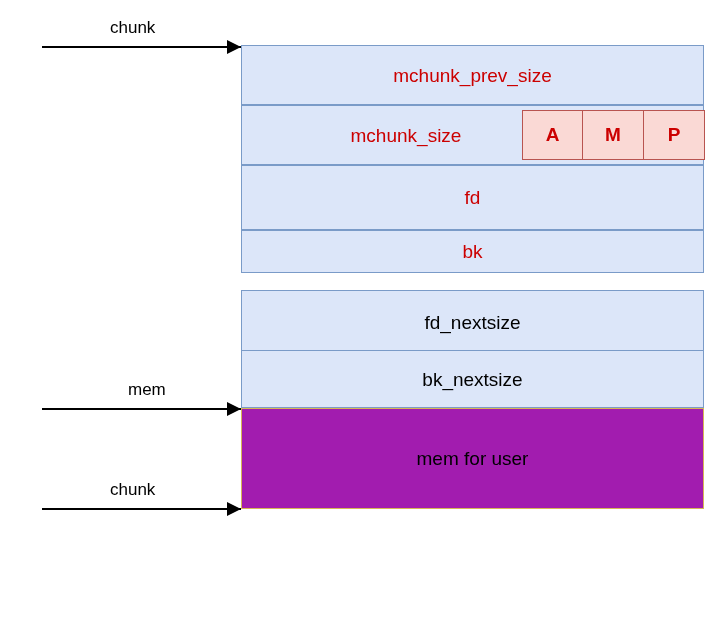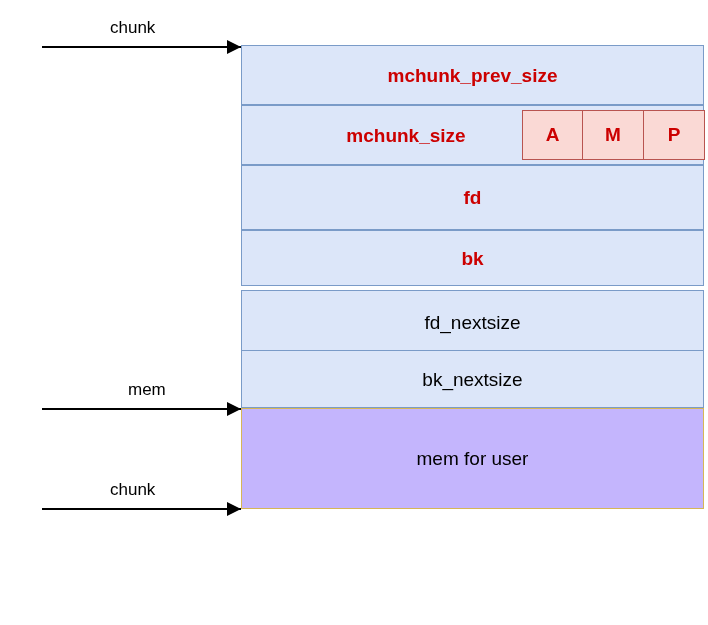--- a/index.html
+++ b/index.html
@@ -66,37 +66,37 @@
     display: flex;
     align-items: center;
     justify-content: center;
   }
 
   .row-blue {
     background: #dce6f9;
     border: 1px solid #7a9bc8;
   }
   .row-yellow {
-    background: #c4b5fd;
+    background: #a21caf;
     border: 1px solid #d6b656;
     justify-content: center;
   }
   .row-green {
     background: #d5e8d4;
     border: 1px solid #82b366;
   }
 
   .cell-label {
     font-size: 19px;
     line-height: 1;
     text-align: center;
   }
   .label-red {
     color: #cc0000;
-    font-weight: bold;
+    font-weight: normal;
   }
   .label-black {
     color: #000000;
     font-weight: normal;
   }
 
   
   .size-row-label {
     position: absolute;
     left: 0;
@@ -179,21 +179,21 @@
         <div class="flag-box">A</div>
         <div class="flag-box">M</div>
         <div class="flag-box">P</div>
       </div>
     </div>
 
     <div class="row row-blue" style="top:120px; height:65px;">
       <span class="cell-label label-red">fd</span>
     </div>
 
-    <div class="row row-blue" style="top:185px; height:56px;">
+    <div class="row row-blue" style="top:185px; height:43px;">
       <span class="cell-label label-red">bk</span>
     </div>
 
     <div class="row row-blue" style="top:245px; height:64px;">
       <span class="cell-label label-black">fd_nextsize</span>
     </div>
 
     <div class="row row-blue" style="top:305px; height:58px;">
       <span class="cell-label label-black">bk_nextsize</span>
     </div>

